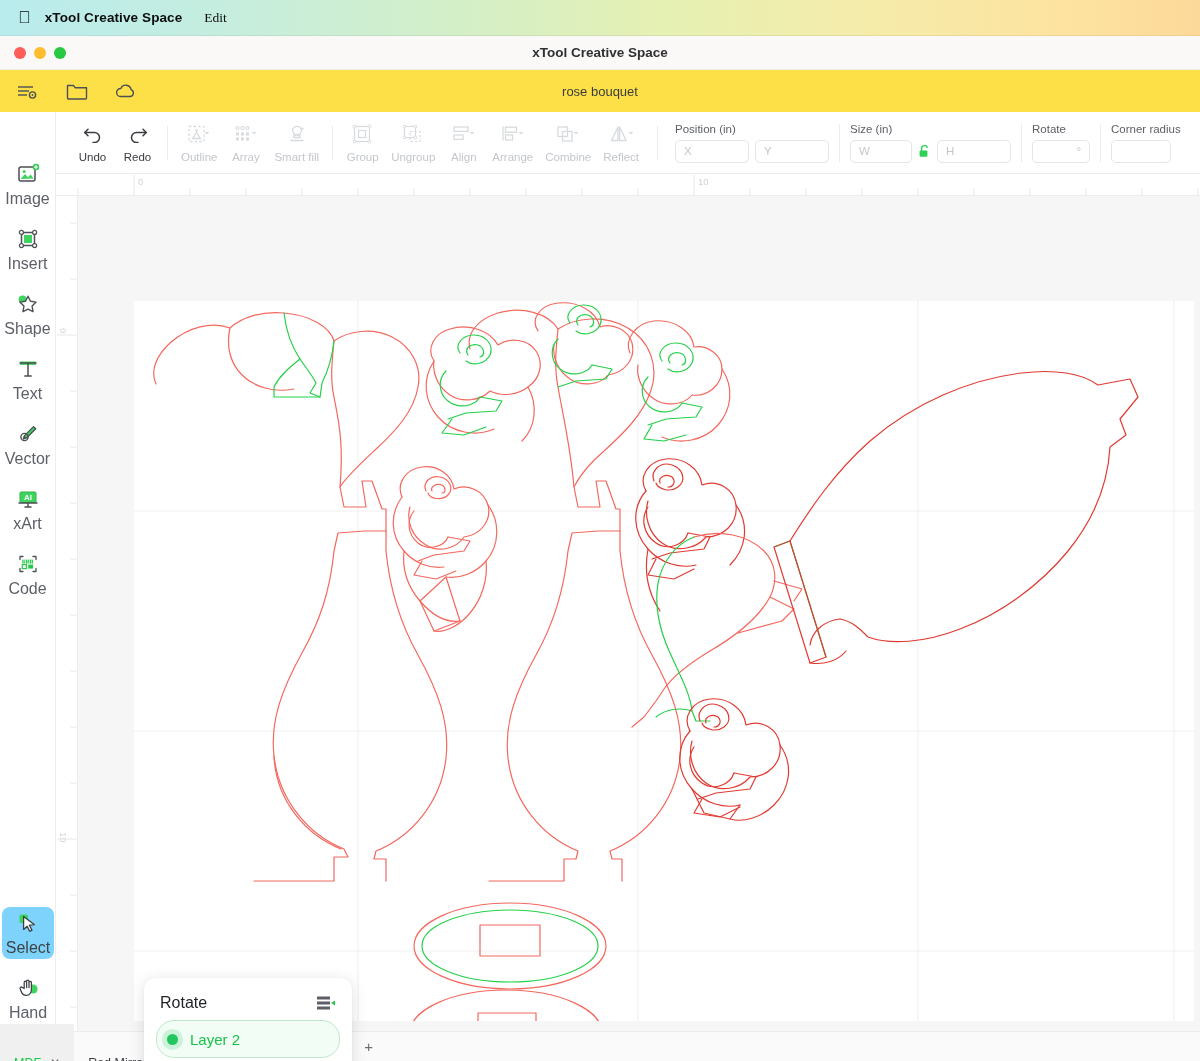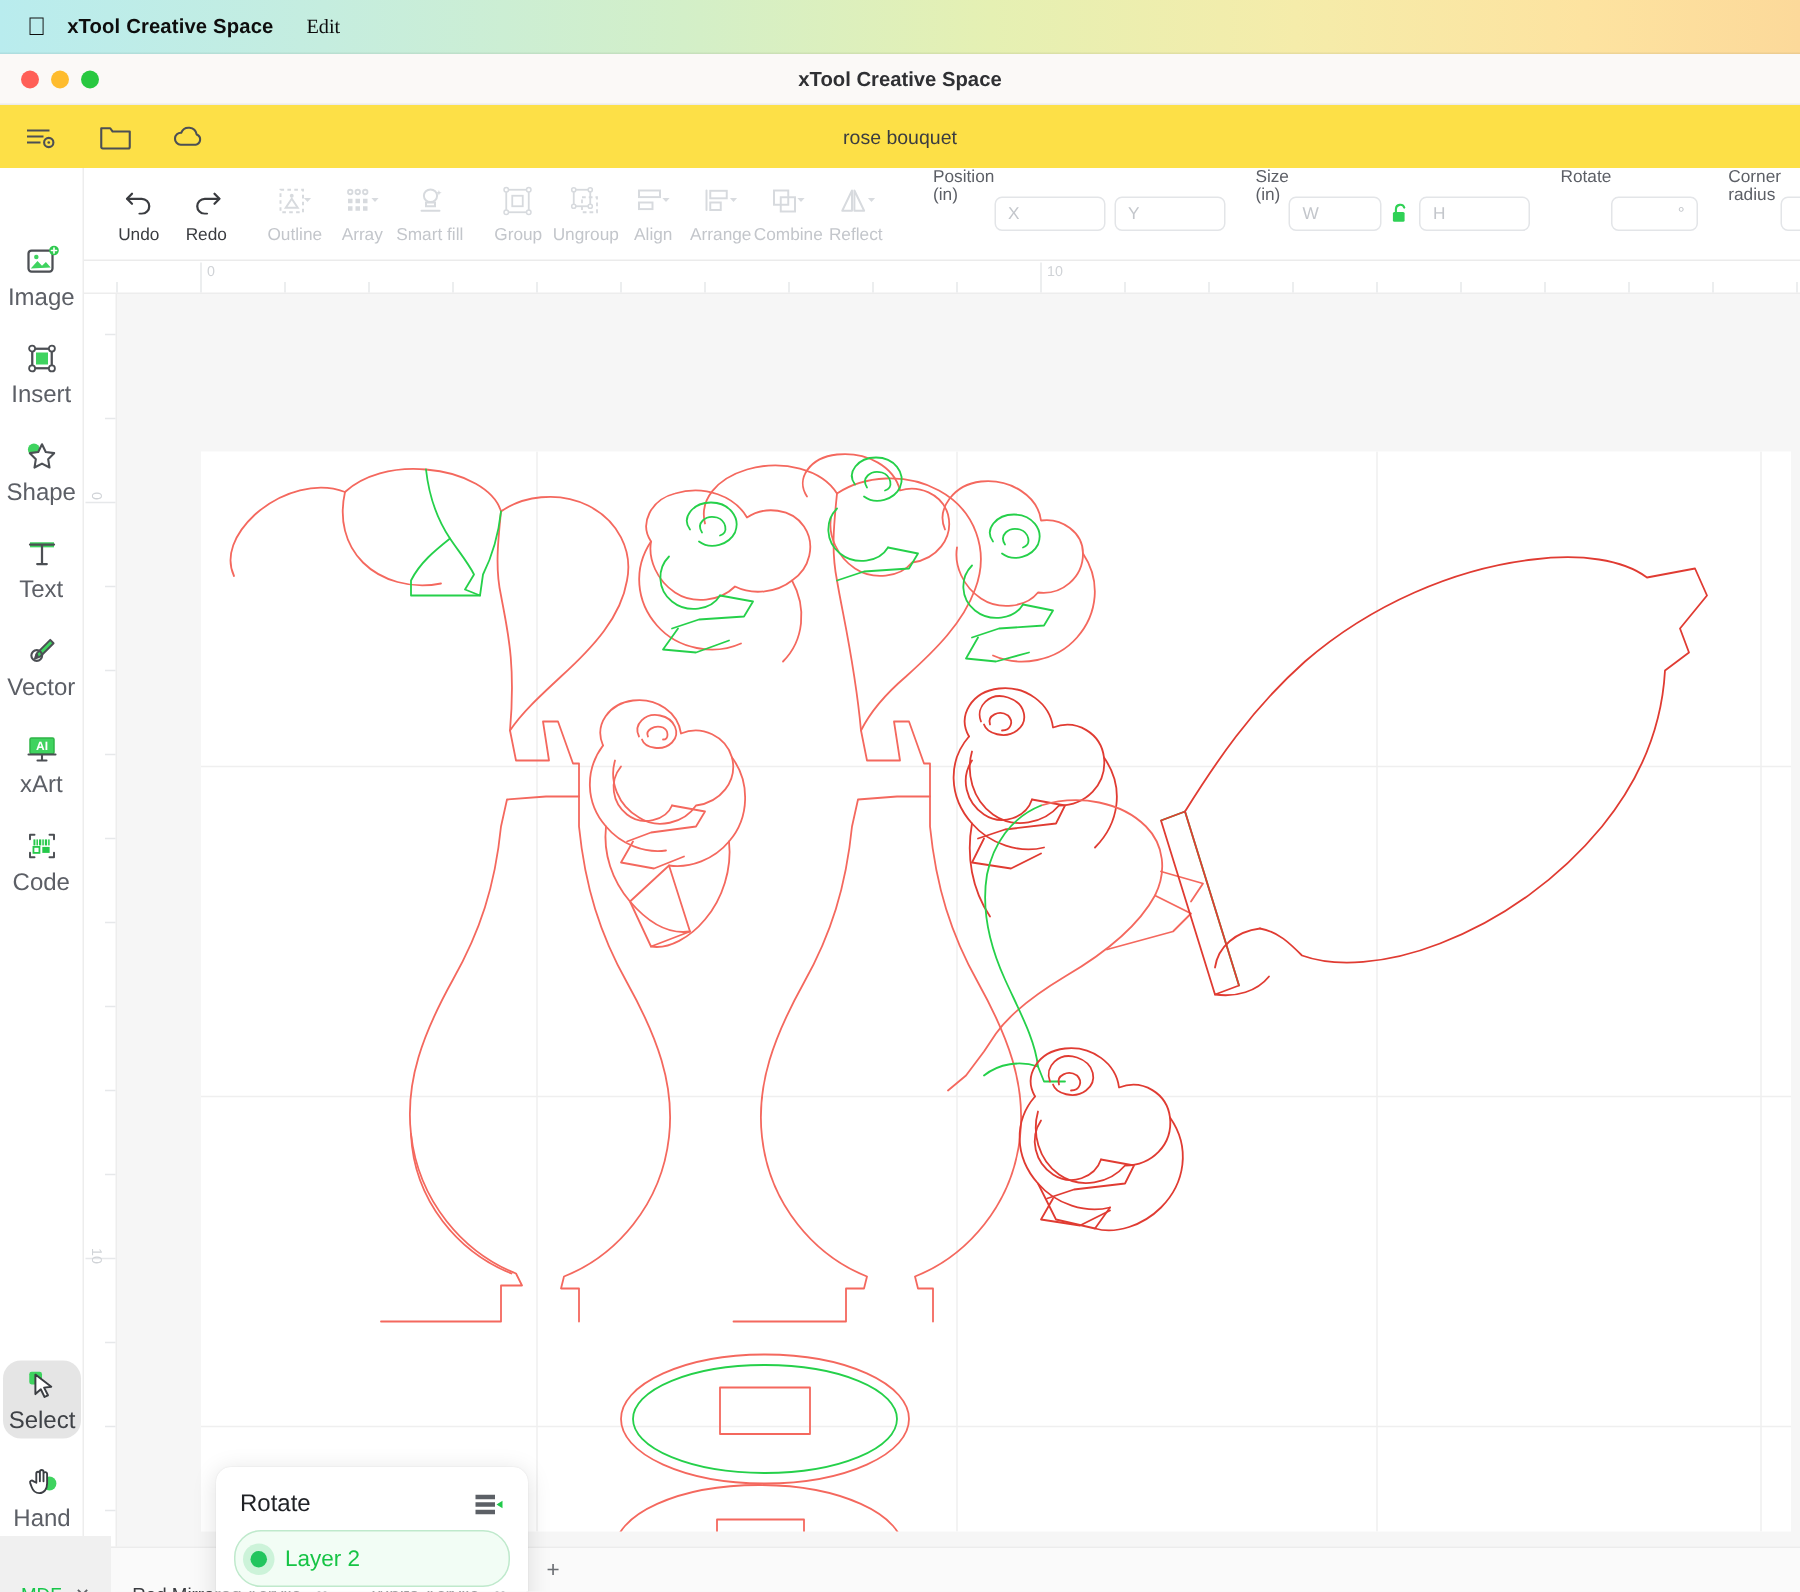--- a/index.html
+++ b/index.html
@@ -55,38 +55,38 @@
   
   #rail {
     position:absolute; left:0; top:76px; width:56px; height:949px;
     background:#fff; border-right:1px solid #ededed;
     display:flex; flex-direction:column; align-items:center;
     padding-top:46px;
   }
   .tool { width:52px; display:flex; flex-direction:column; align-items:center; margin-bottom:13px; cursor:pointer; border-radius:8px; padding:3px 0 2px; }
   .tool .ti { width:26px; height:26px; display:flex; align-items:center; justify-content:center; }
   .tool .tl { font-size:16px; color:#5c5f66; margin-top:3px; }
-  .tool.active { background:#e5e5e5;border-radius:12px; }
+  .tool.active { background:#7dd3fc; }
   .tool.active .tl { color:#3f4247; }
   #rail .bottom-tools { position:absolute; bottom:24px; left:0; width:56px; display:flex; flex-direction:column; align-items:center; }
 
   
   #toolbar {
     position:absolute; left:56px; top:76px; right:0; height:62px;
     background:#fff; border-bottom:1px solid #ebebeb;
     display:flex; align-items:center;
   }
   .tb { display:flex; flex-direction:column; align-items:center; justify-content:center;
         min-width:45px; padding:0 6px; cursor:pointer; }
   .tb .tbi { height:24px; display:flex; align-items:center; justify-content:center; }
   .tb .tbl { font-size:11.5px; color:#3a3c40; margin-top:5px; white-space:nowrap; }
   .tb.dim .tbl { color:#c3c6cb; }
   .tb-sep { width:1px; height:34px; background:#ececec; margin:0 7px; }
 
-  .field-group { display:flex; flex-direction:row; justify-content:center; padding:0 10px; height:100%; }
+  .field-group { display:flex; flex-direction:column; justify-content:center; padding:0 10px; height:100%; }
   .fg-label { font-size:11.5px; color:#5c5f66; margin-bottom:5px; }
   .fg-inputs { display:flex; align-items:center; gap:6px; }
   .inp {
     height:23px; border:1px solid #e3e5e8; border-radius:5px; background:#fff;
     font-size:11.5px; color:#c3c6cb; padding:0 8px; display:flex; align-items:center;
   }
   .inp.w74 { width:74px; } .inp.w60 { width:60px; } .inp.w62{width:62px;}
   .inp.rot { width:58px; justify-content:flex-end; }
   .vline { width:1px; height:38px; background:#ececec; }
 

